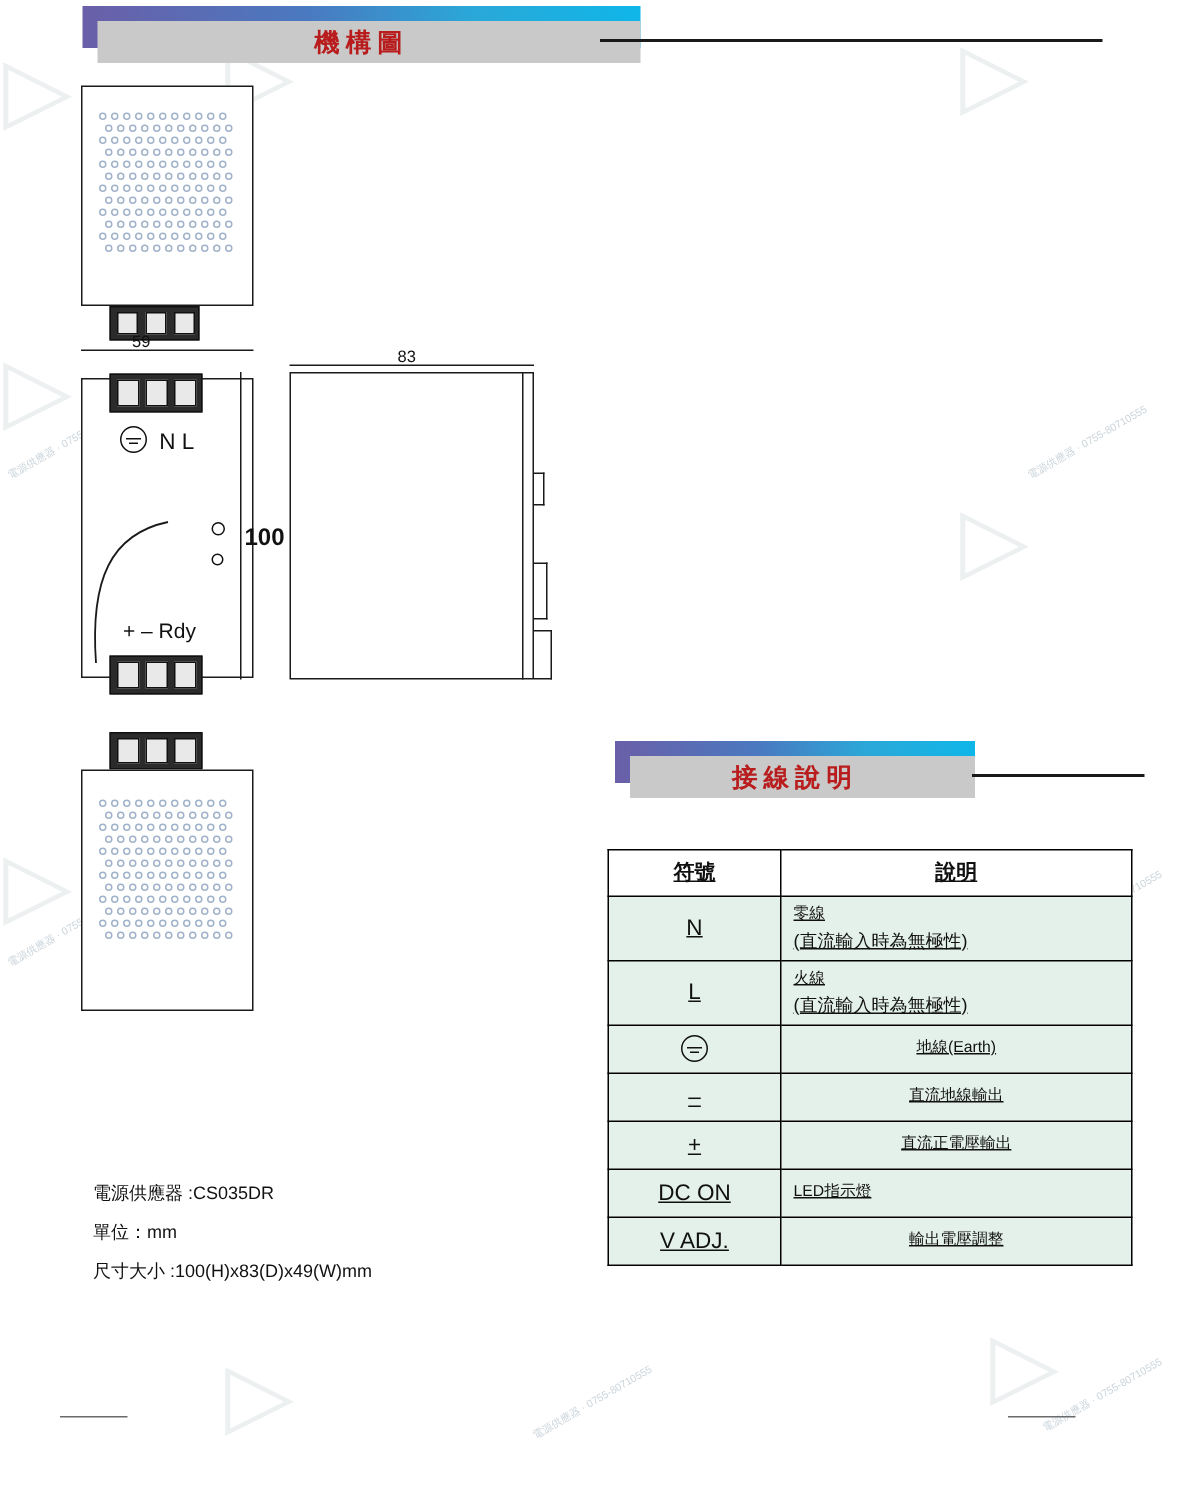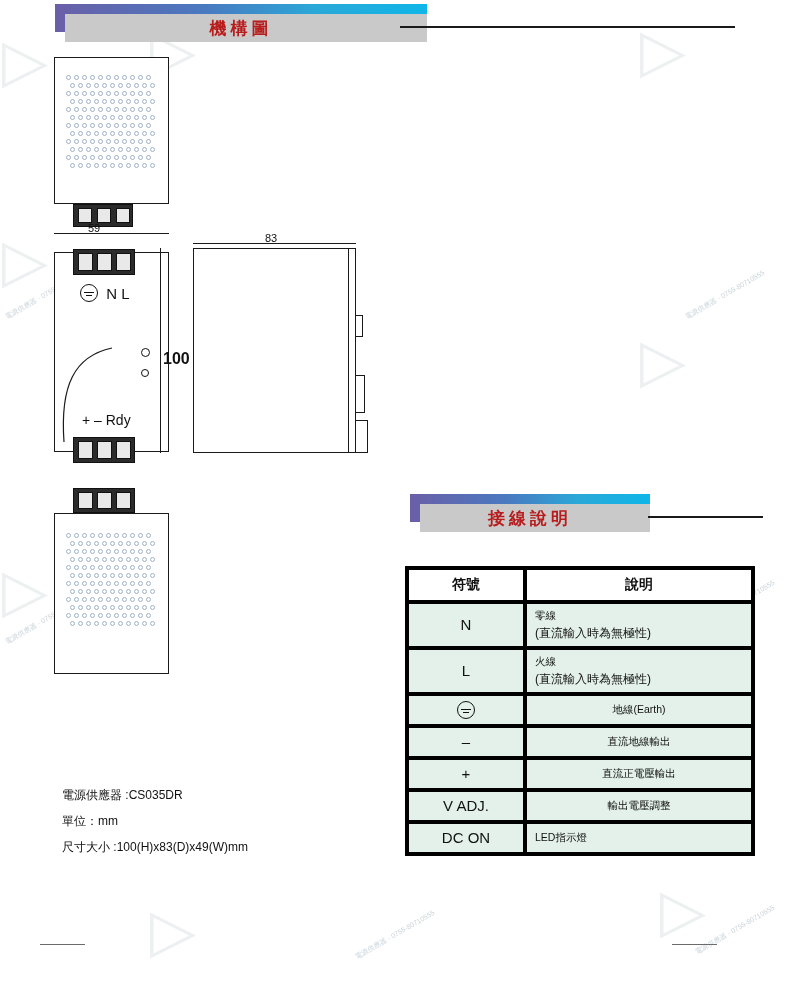--- a/index.html
+++ b/index.html
@@ -36,21 +36,21 @@
   .vent{position:absolute;}
   .vent i{position:absolute;width:5px;height:5px;border:1px solid #9fb2c9;border-radius:50%;box-sizing:border-box;display:block;}
 
   
   .tb{position:absolute;border:1px solid #111;background:#fff;box-sizing:border-box;}
   .tb .seg{position:absolute;top:3px;bottom:3px;border:1px solid #111;background:#e9e9e9;box-sizing:border-box;}
   .tbdark{background:#2b2b2b;}
 
   
   .wtable{position:absolute;border-collapse:collapse;}
-  .wtable td,.wtable th{border:4px solid #000000;}
+  .wtable td,.wtable th{border:1px solid #000000;text-decoration:underline;}
   .wtable .hd{background:#ffffff;text-align:center;font-size:14px;font-weight:bold;padding:6px 0;color:#111;}
   .wtable .sym{background:#e3f1ea;text-align:center;font-size:15px;color:#111;width:112px;}
   .wtable .dsc{background:#e3f1ea;font-size:10.5px;color:#111;padding:4px 8px;line-height:1.5;}
   .sub{font-size:12px;}
   .earth{display:inline-block;width:16px;height:16px;border:1.4px solid #111;border-radius:50%;position:relative;vertical-align:-3px;}
   .earth:before{content:"";position:absolute;left:3px;top:7px;width:10px;height:1.4px;background:#111;}
   .earth:after{content:"";position:absolute;left:5px;top:10px;width:6px;height:1.4px;background:#111;
       box-shadow:2px 3px 0 -1px #111;}
 
   .footnote{position:absolute;font-size:12px;color:#111;line-height:26px;}
@@ -447,31 +447,31 @@
         <div>直流地線輸出</div>
       </td>
     </tr>
     <tr style="height:32px;">
       <td class="sym">+</td>
       <td class="dsc" style="text-align:center;">
         <div>直流正電壓輸出</div>
       </td>
     </tr>
     <tr style="height:32px;">
+      <td class="sym">DC ON</td>
+      <td class="dsc">
+        <div>LED指示燈</div>
+      </td>
+    </tr>
+    <tr style="height:32px;">
       <td class="sym">V ADJ.</td>
       <td class="dsc" style="text-align:center;">
         <div>輸出電壓調整</div>
       </td>
     </tr>
-    <tr style="height:32px;">
-      <td class="sym">DC ON</td>
-      <td class="dsc">
-        <div>LED指示燈</div>
-      </td>
-    </tr>
   </tbody>
 </table>
 
 <div class="footnote" style="left:62px;top:782px;">電源供應器 :CS035DR</div>
 <div class="footnote" style="left:62px;top:808px;">單位：mm</div>
 <div class="footnote" style="left:62px;top:834px;text-align:right;">尺寸大小 :100(H)x83(D)x49(W)mm</div>
 
 <div class="hr" style="left:40px;top:944px;width:45px;"></div>
 <div class="hr" style="left:672px;top:944px;width:45px;"></div>
 

